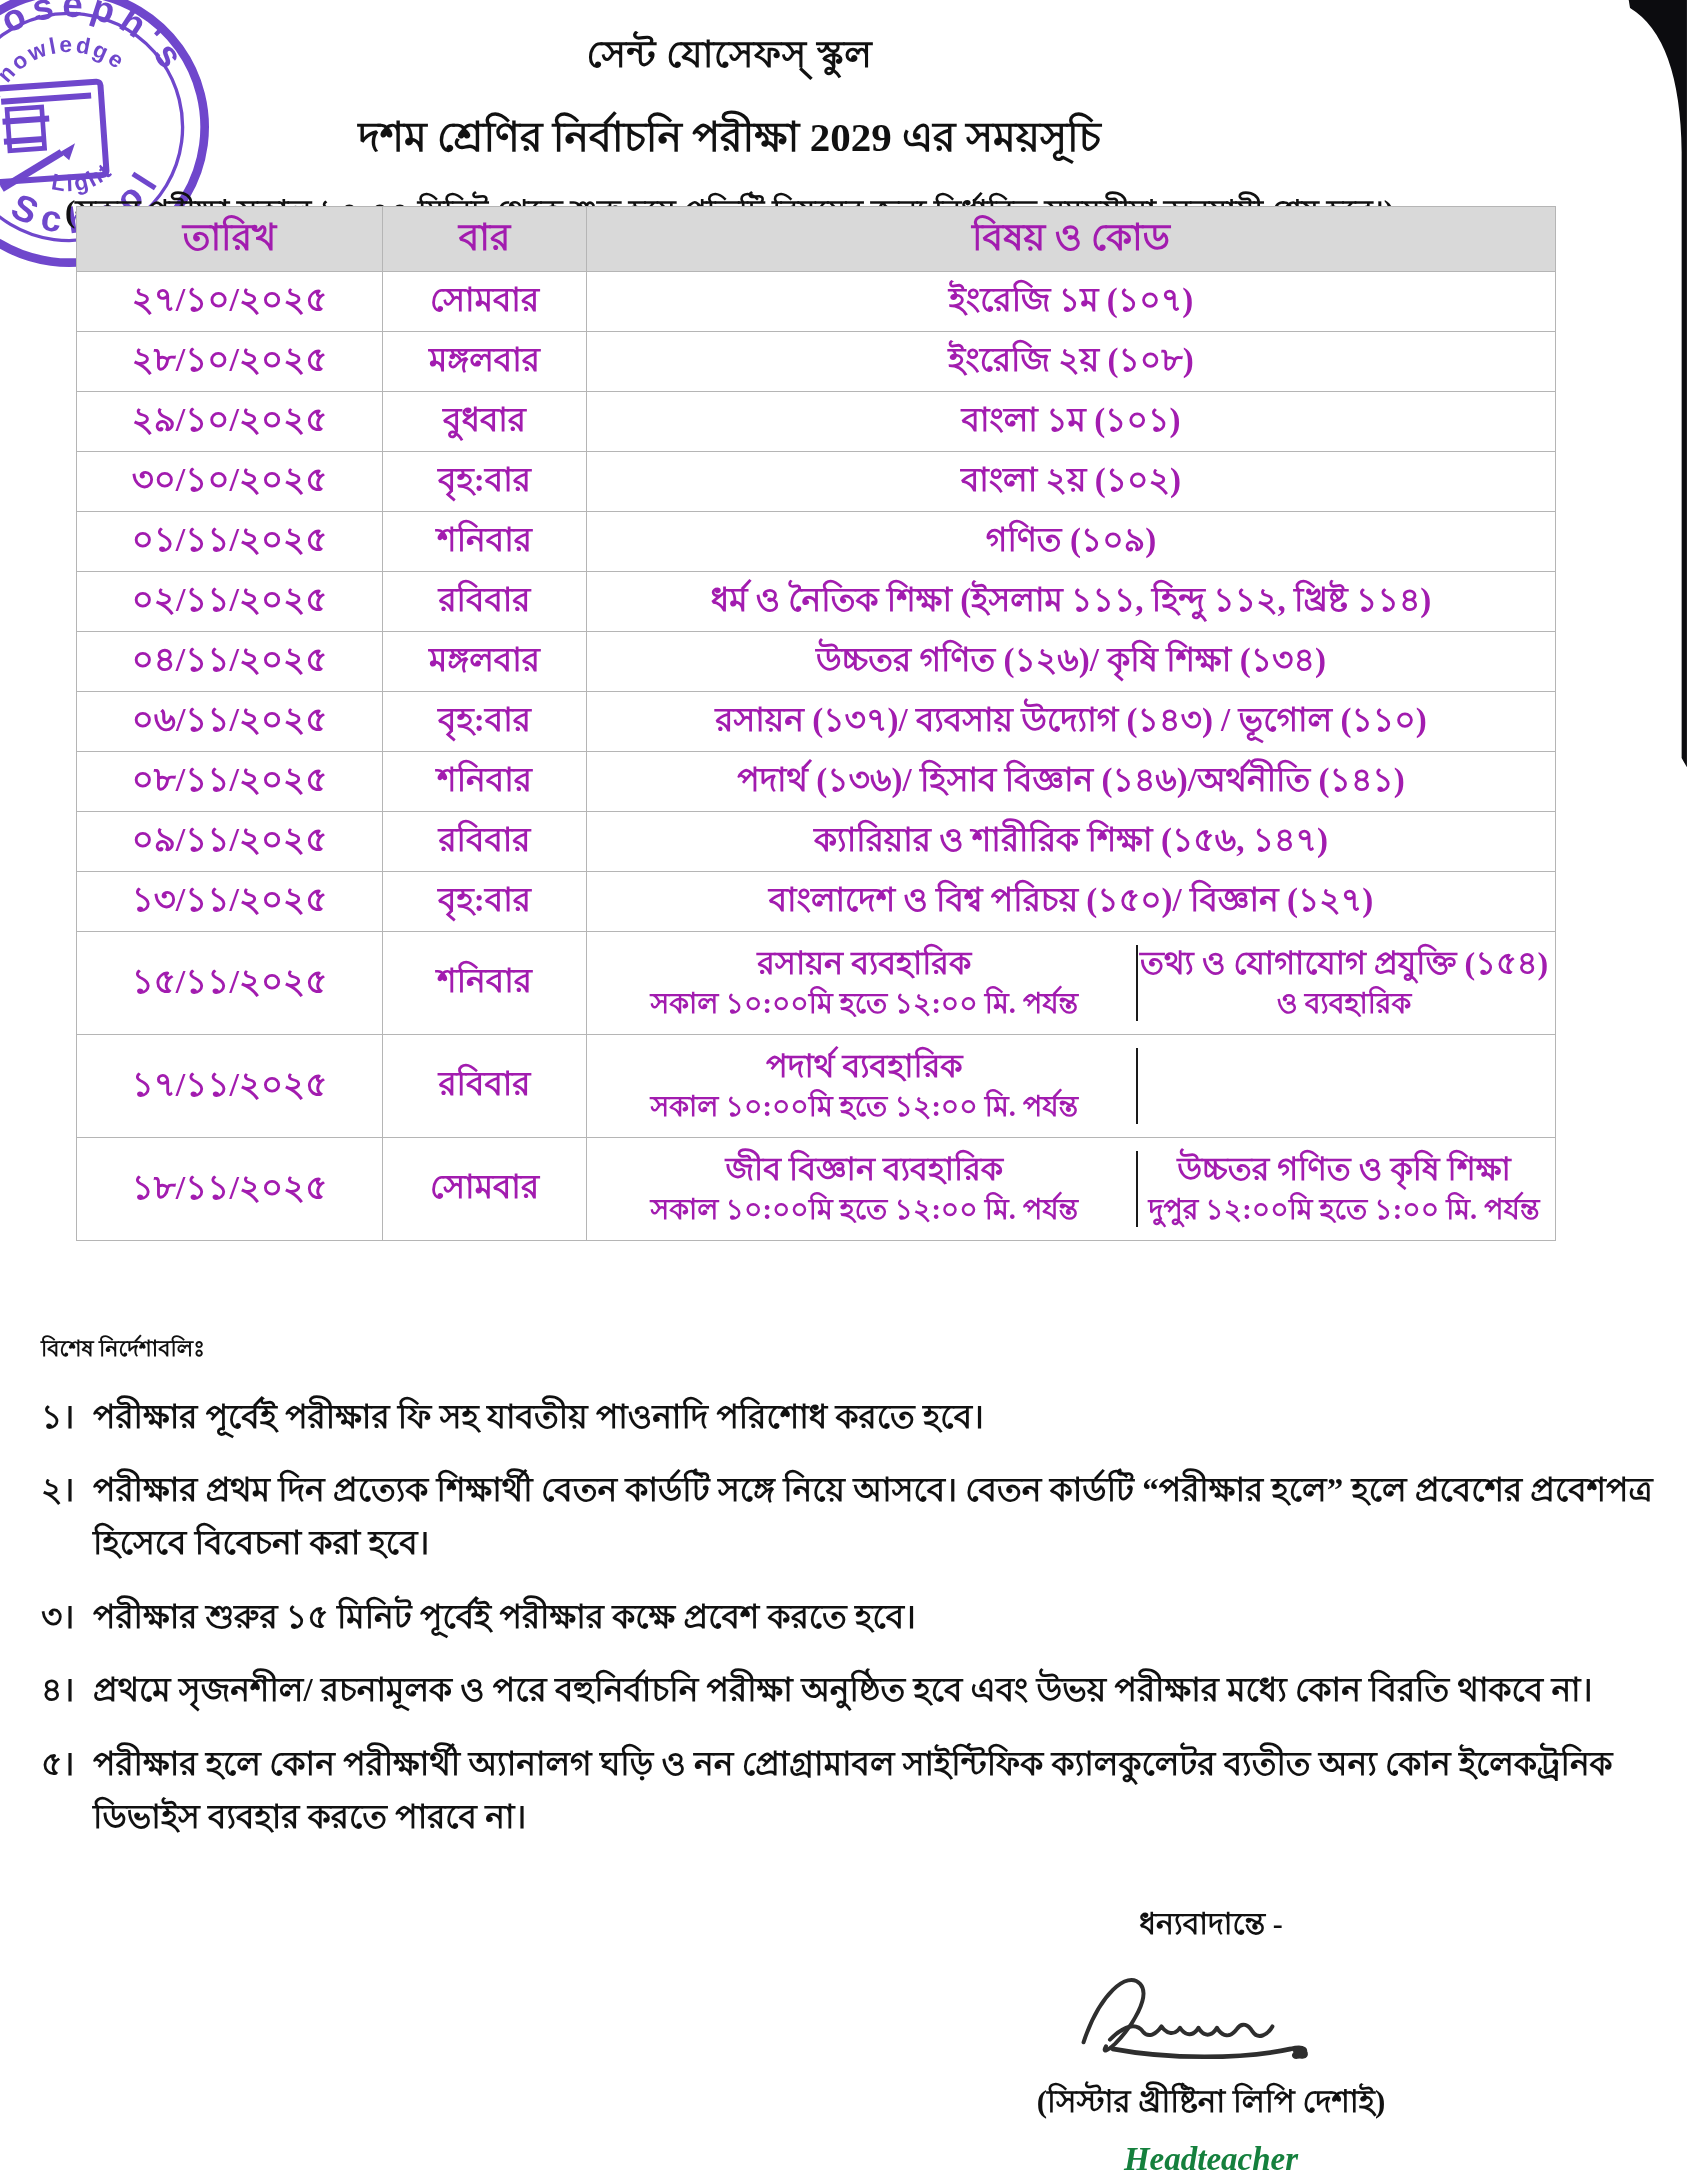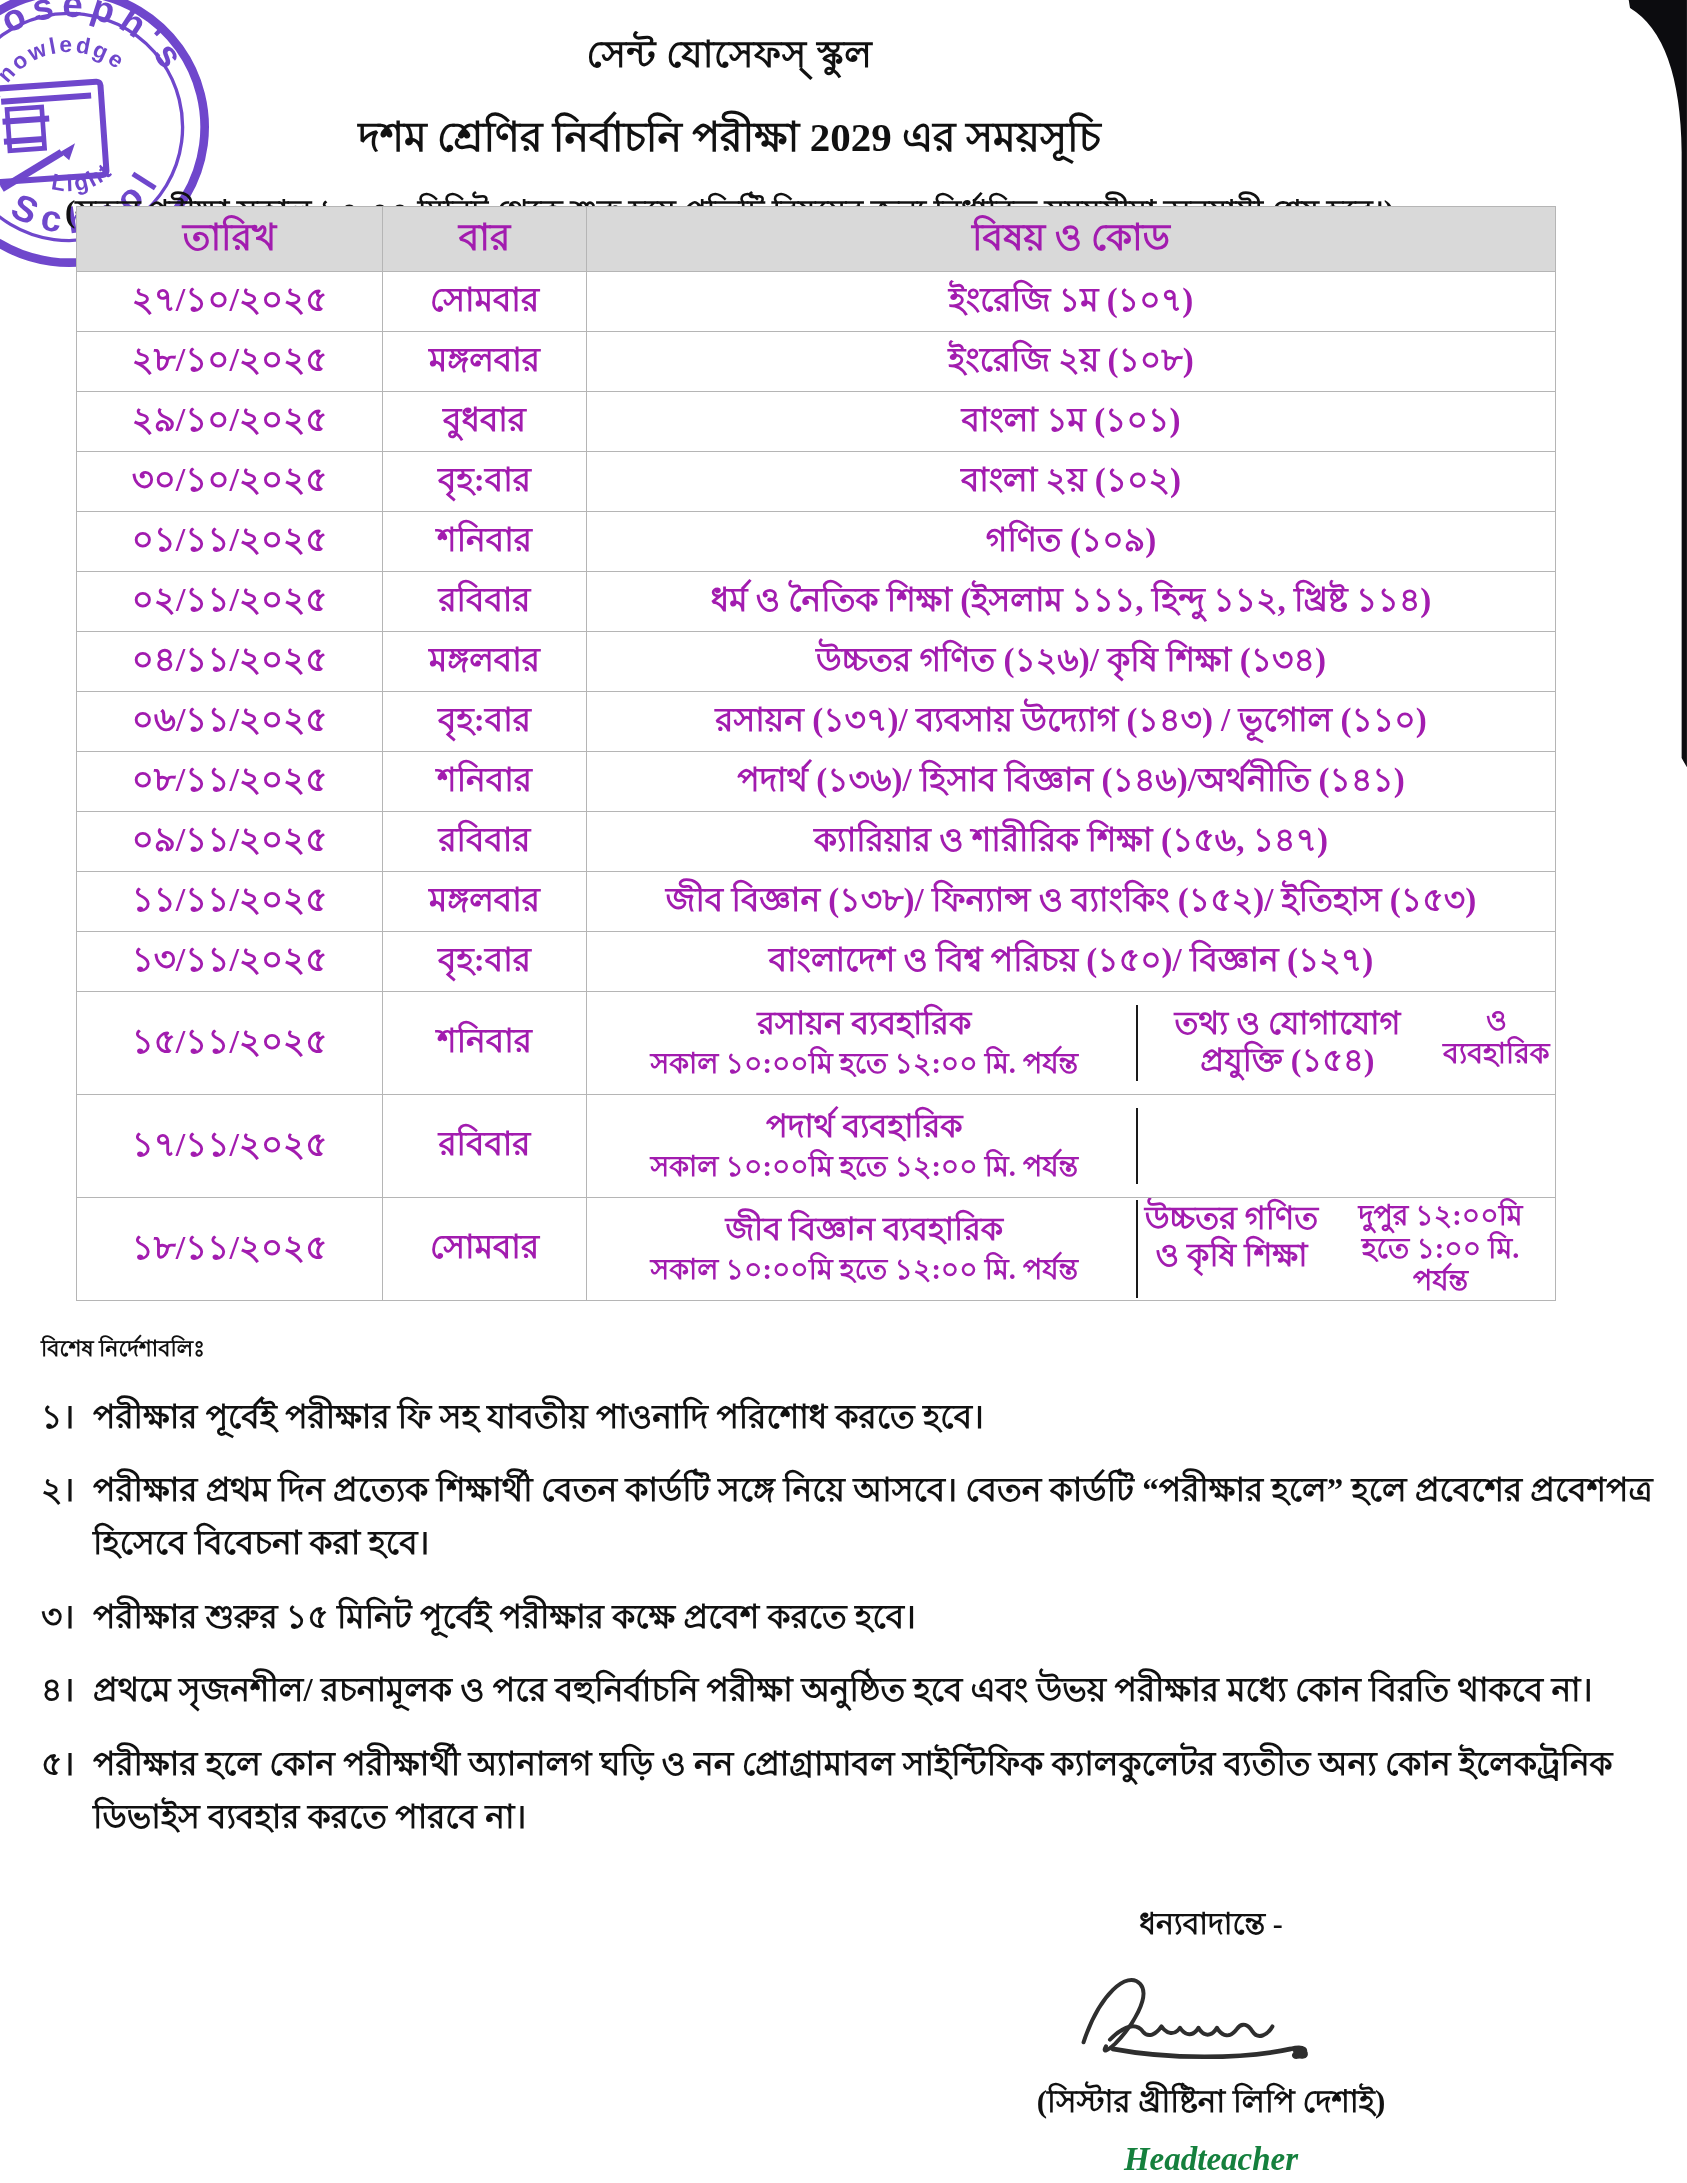--- a/index.html
+++ b/index.html
@@ -27,21 +27,21 @@
   table.schedule th{background:#d9d9d9;height:64px;font-size:37px;}
   td.date-cell{font-size:34px;}
   td.day-cell{font-size:33px;}
   td.subject-cell{font-size:33px;}
   tr.normal-row{height:60px;}
   tr.tall-row{height:103px;}
   col.c-date{width:306px;} col.c-day{width:204px;} col.c-subject{width:969px;}
   td.split-cell{padding:0;margin-left:30px;}
   .split-wrap{display:flex;width:100%;height:100%;align-items:stretch;}
   .split-left{width:544px;display:flex;flex-direction:column;justify-content:center;gap:6.6px;}
-  .split-right{flex:1;border-left:2px solid #1a1a1a;display:flex;flex-direction:row;justify-content:center;gap:6.6px;}
+  .split-right{flex:1;border-left:2px solid #1a1a1a;display:flex;flex-direction:column;justify-content:center;gap:6.6px;}
   .subject-line{font-size:32px;font-weight:bold;line-height:1.15;}
   .time-line{font-size:28.4px;font-weight:bold;line-height:1.15;}
   
   .instructions{position:absolute;left:41px;top:1331px;width:1614px;}
   .instructions-heading{font-size:22px;font-weight:700;margin-bottom:22.5px;}
   .instruction-item{display:flex;margin-bottom:20px;font-size:33px;font-weight:600;line-height:1.62;}
   .instruction-num{flex:0 0 52px;}
   .instruction-text{flex:1;}
   
   .signature-block{position:absolute;left:1006px;top:1900px;width:410px;text-align:center;}
@@ -156,25 +156,20 @@
         <td class="date-cell">০৮/১১/২০২৫</td>
         <td class="day-cell">শনিবার</td>
         <td class="subject-cell">পদার্থ (১৩৬)/ হিসাব বিজ্ঞান (১৪৬)/অর্থনীতি (১৪১)</td>
       </tr>
       <tr class="normal-row">
         <td class="date-cell">০৯/১১/২০২৫</td>
         <td class="day-cell">রবিবার</td>
         <td class="subject-cell">ক্যারিয়ার ও শারীরিক শিক্ষা (১৫৬, ১৪৭)</td>
       </tr>
       <tr class="normal-row">
-        <td class="date-cell">১১/১১/২০২৫</td>
-        <td class="day-cell">মঙ্গলবার</td>
-        <td class="subject-cell">জীব বিজ্ঞান (১৩৮)/ ফিন্যান্স ও ব্যাংকিং (১৫২)/ ইতিহাস (১৫৩)</td>
-      </tr>
-      <tr class="normal-row">
         <td class="date-cell">১৩/১১/২০২৫</td>
         <td class="day-cell">বৃহ:বার</td>
         <td class="subject-cell">বাংলাদেশ ও বিশ্ব পরিচয় (১৫০)/ বিজ্ঞান (১২৭)</td>
       </tr>
       <tr class="tall-row">
         <td class="date-cell">১৫/১১/২০২৫</td>
         <td class="day-cell">শনিবার</td>
         <td class="subject-cell split-cell">
           <div class="split-wrap">
             <div class="split-left">

